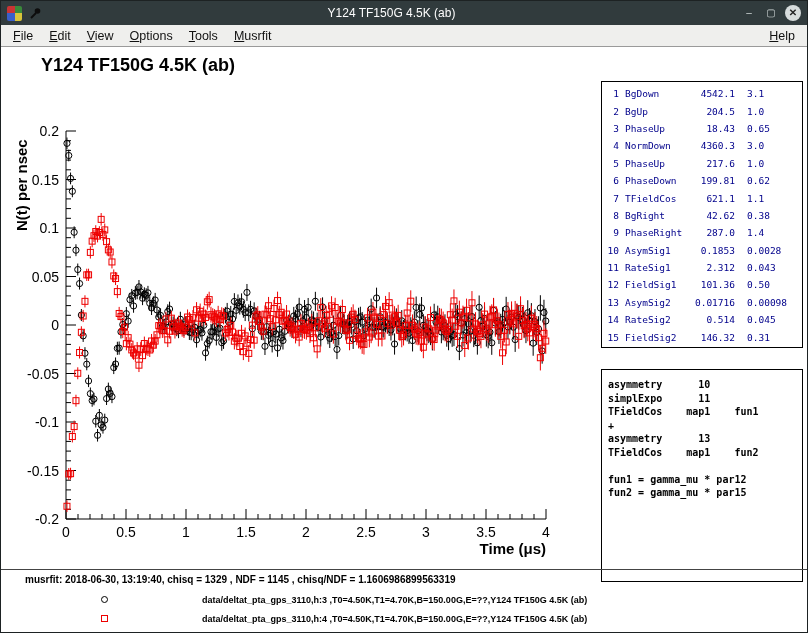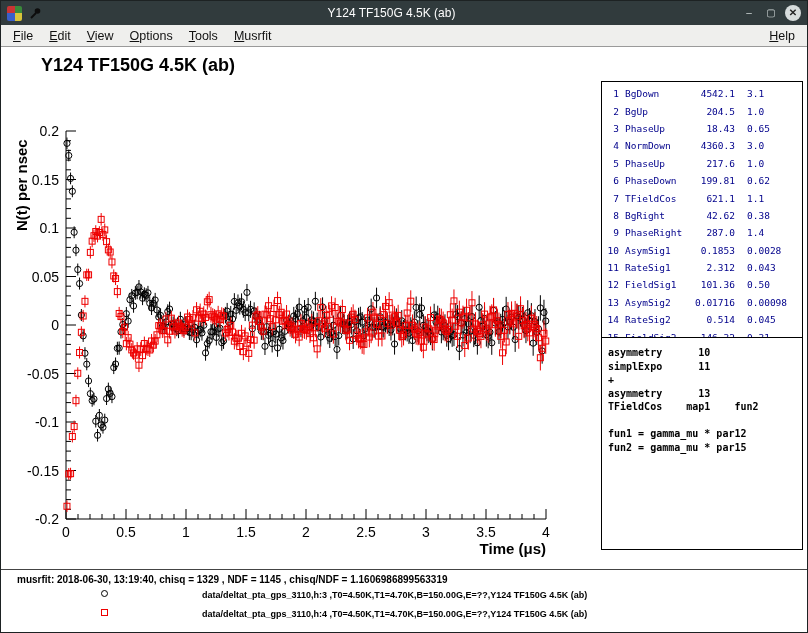--- a/index.html
+++ b/index.html
@@ -34,30 +34,30 @@
   
   .param-box{position:absolute;left:600px;top:34px;width:202px;height:267px;border:1px solid #000;background:#fff;
              font-family:"DejaVu Sans Mono",monospace;font-size:9.5px;color:#00008b;padding:3px 3px 0 3px}
   .prow{height:17.4px;display:flex;align-items:center;white-space:nowrap}
   .pidx{width:14px;text-align:right}
   .pname{margin-left:6px;width:64px;text-align:left}
   .pval{width:46px;text-align:right}
   .perr{margin-left:12px;text-align:right}
 
   
-  .theory-box{position:absolute;left:600px;top:290px;width:202px;height:213px;border:1px solid #000;background:#fff;
+  .theory-box{position:absolute;left:600px;top:322px;width:202px;height:213px;border:1px solid #000;background:#fff;
               font-family:"DejaVu Sans Mono",monospace;font-size:10px;font-weight:bold;color:#000;
               padding:8px 2px 0 6px;line-height:13.5px}
   .tline{white-space:pre;min-height:13.5px}
 
   
   .bottom-sep{position:absolute;left:0;top:522px;width:100%;border-top:1px solid #444}
-  .status-line{position:absolute;left:16px;top:527px;font-size:10px;font-weight:bold;color:#000;white-space:nowrap}
+  .status-line{position:absolute;left:24px;top:527px;font-size:10px;font-weight:bold;color:#000;white-space:nowrap}
   .legend{position:absolute;left:0;top:543px;width:100%}
-  .legend-row{height:19px;display:flex;}
+  .legend-row{height:19px;display:flex;align-items:center}
   .legend-marker{margin-left:100px;width:7px;height:7px;border:1px solid #000;background:#fff;flex:0 0 auto}
   .legend-marker.circle{border-radius:50%}
   .legend-text{margin-left:94px;font-size:9px;font-weight:bold;color:#000;white-space:nowrap}
 </style>
 </head>
 <body>
 
 <div class="window">
 
   <div class="titlebar">
@@ -1354,20 +1354,21 @@
         <div class="prow">
           <span class="pidx">15</span>
           <span class="pname">FieldSig2</span>
           <span class="pval">146.32</span>
           <span class="perr">0.31</span>
         </div>
       </div>
     <div class="theory-box">
         <div class="tline">asymmetry      10</div>
         <div class="tline">simplExpo      11</div>
+        <div class="tline">TFieldCos    map1    fun1</div>
         <div class="tline">+</div>
         <div class="tline">asymmetry      13</div>
         <div class="tline">TFieldCos    map1    fun2</div>
         <div class="tline"></div>
         <div class="tline">fun1 = gamma_mu * par12</div>
         <div class="tline">fun2 = gamma_mu * par15</div>
       </div>
 
     <div class="bottom-sep"></div>
     <div class="status-line">musrfit: 2018-06-30, 13:19:40, chisq = 1329 , NDF = 1145 , chisq/NDF = 1.1606986899563319</div>

